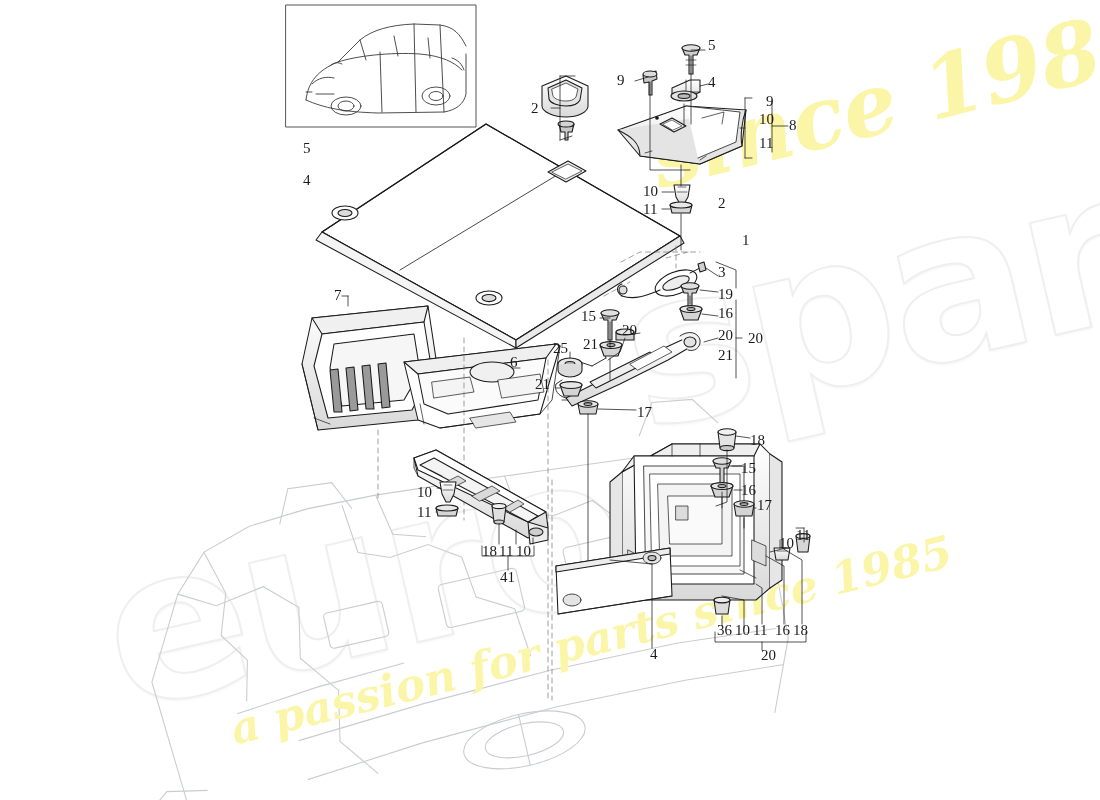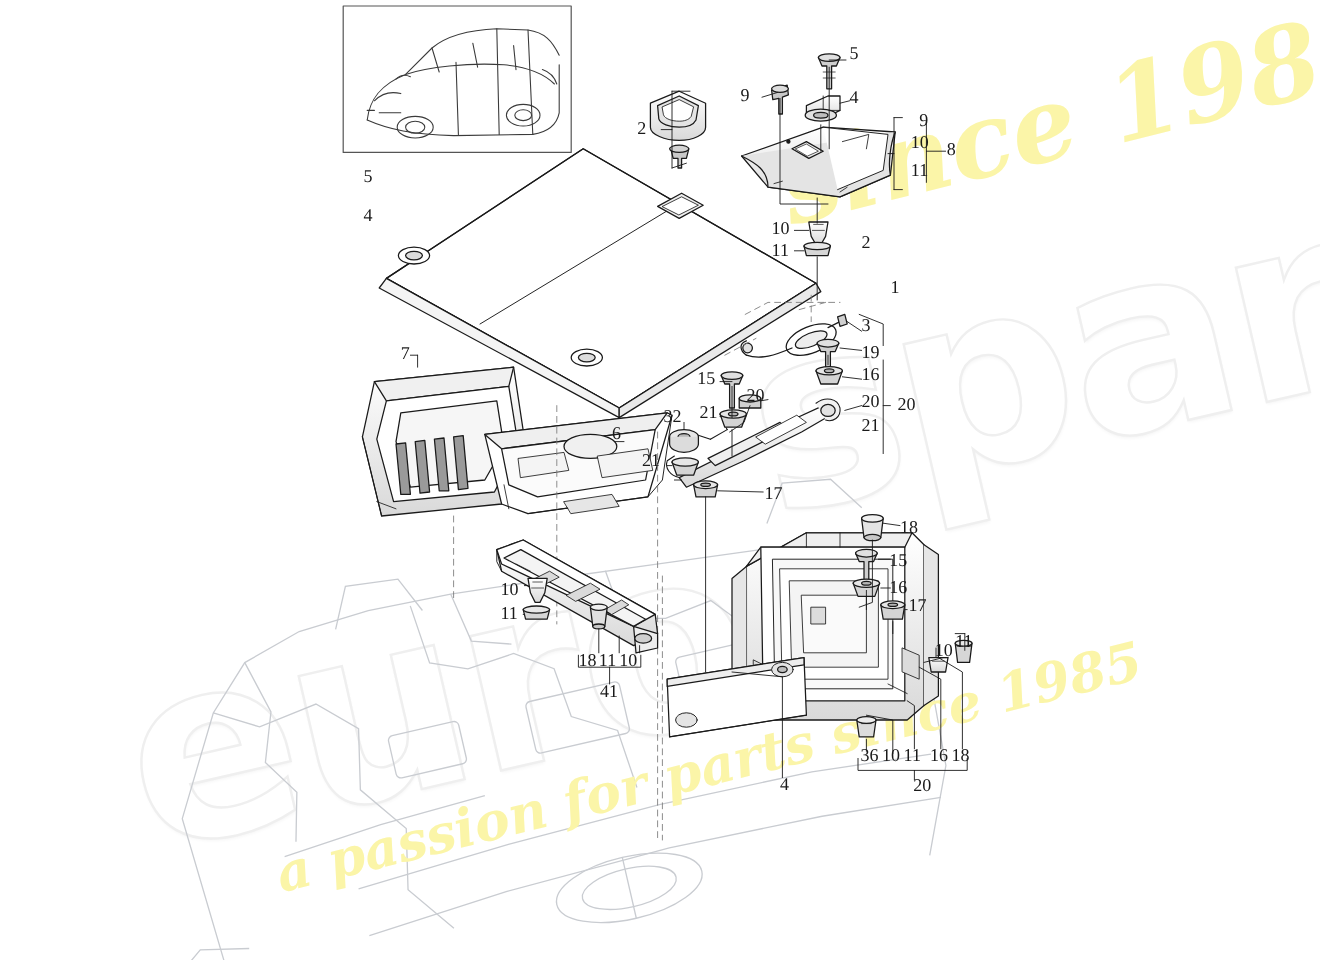--- a/index.html
+++ b/index.html
@@ -501,21 +501,21 @@
   <div class="lbl" style="left:742px;top:233px">1</div>
   <div class="lbl" style="left:718px;top:265px">3</div>
   <div class="lbl" style="left:718px;top:287px">19</div>
   <div class="lbl" style="left:718px;top:306px">16</div>
   <div class="lbl" style="left:718px;top:328px">20</div>
   <div class="lbl" style="left:718px;top:348px">21</div>
   <div class="lbl" style="left:748px;top:331px">20</div>
   <div class="lbl" style="left:581px;top:309px">15</div>
   <div class="lbl" style="left:622px;top:323px">20</div>
   <div class="lbl" style="left:583px;top:337px">21</div>
-  <div class="lbl" style="left:553px;top:341px">32</div>
+  <div class="lbl" style="left:553px;top:341px">25</div>
   <div class="lbl" style="left:535px;top:377px">21</div>
   <div class="lbl" style="left:637px;top:405px">17</div>
   <div class="lbl" style="left:334px;top:288px">7</div>
   <div class="lbl" style="left:510px;top:355px">6</div>
   <div class="lbl" style="left:417px;top:485px">10</div>
   <div class="lbl" style="left:417px;top:505px">11</div>
   <div class="lbl" style="left:482px;top:544px">18</div>
   <div class="lbl" style="left:499px;top:544px">11</div>
   <div class="lbl" style="left:516px;top:544px">10</div>
   <div class="lbl" style="left:500px;top:570px">41</div>

